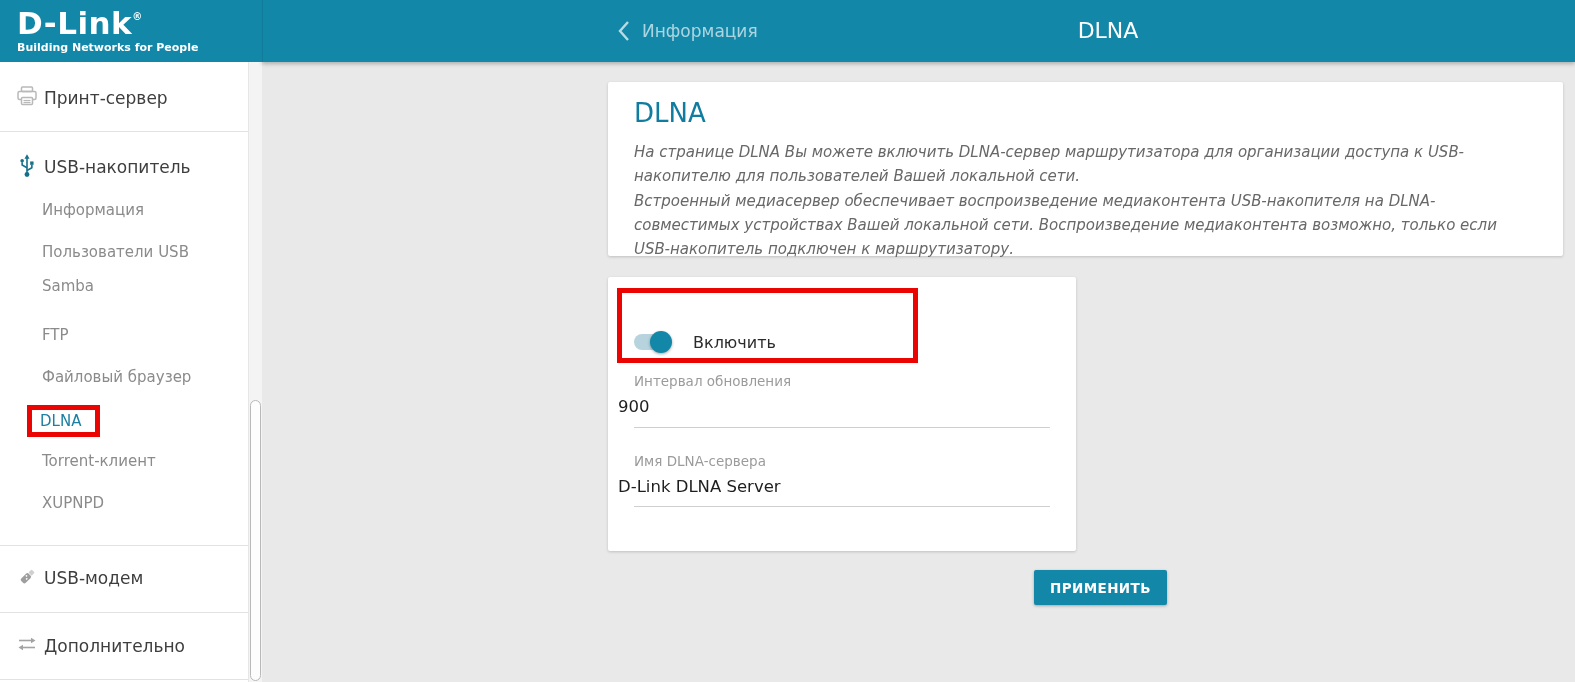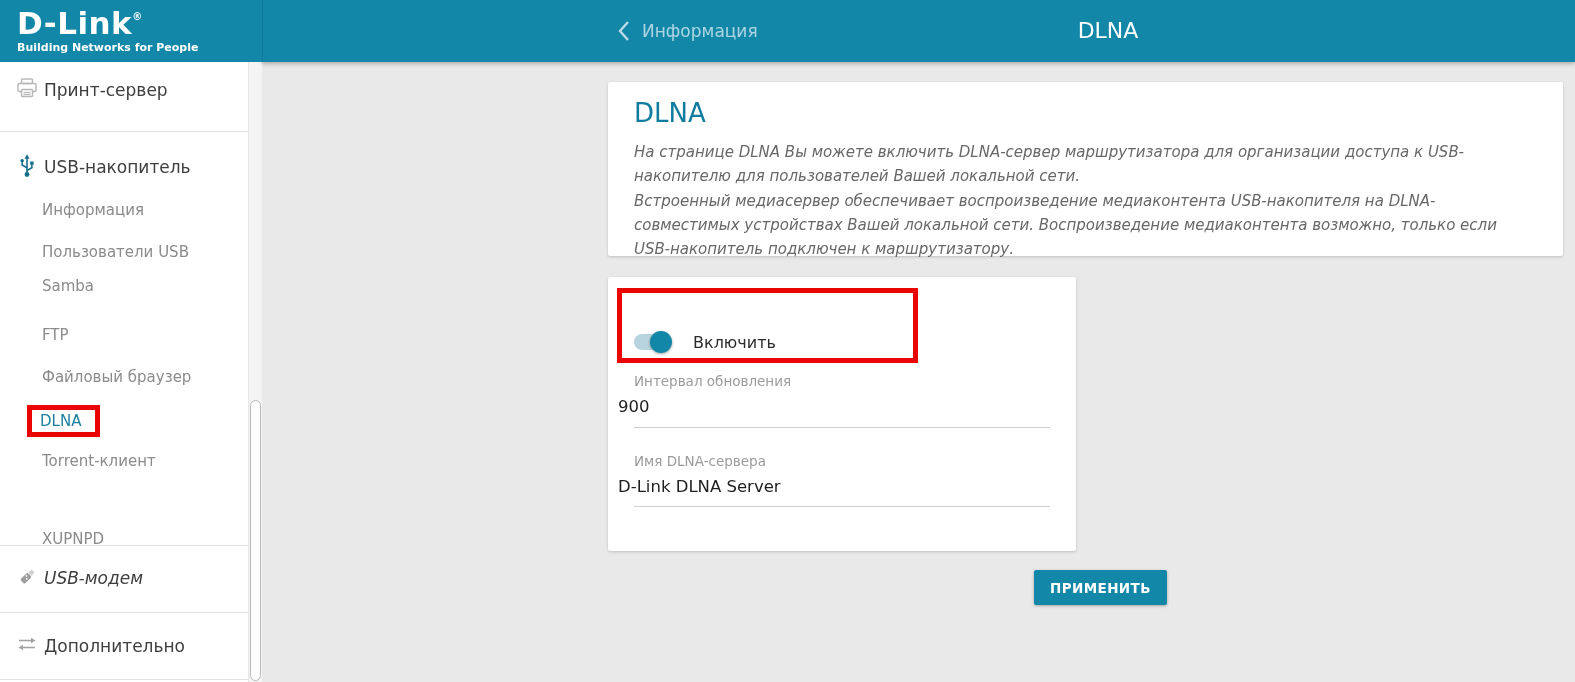--- a/index.html
+++ b/index.html
@@ -92,21 +92,21 @@
       <svg width="13" height="22" viewBox="0 0 13 22">
         <polyline points="11,2 3,11 11,20" fill="none" stroke="rgba(255,255,255,0.7)" stroke-width="2.4"></polyline>
       </svg>
       <span>Информация</span>
     </div>
     <div class="topbar-title">DLNA</div>
   </div>
 
   <div class="sidebar">
 
-    <div class="side-item side-header" style="top:16px;padding-left:30px;">
+    <div class="side-item side-header" style="top:24px;padding-left:30px;">
       <span class="ico">
         <svg width="22" height="21" viewBox="0 0 22 21">
           <rect x="5.5" y="1" width="11" height="4.5" rx="1" fill="none" stroke="#b9b9b9" stroke-width="1.5"></rect>
           <rect x="2" y="5.5" width="18" height="8" rx="1.5" fill="none" stroke="#b9b9b9" stroke-width="1.5"></rect>
           <rect x="5.5" y="11.5" width="11" height="7" rx="1" fill="#fff" stroke="#b9b9b9" stroke-width="1.5"></rect>
           <line x1="7.5" y1="14.5" x2="14.5" y2="14.5" stroke="#b9b9b9" stroke-width="1.2"></line>
           <line x1="7.5" y1="16.5" x2="14.5" y2="16.5" stroke="#b9b9b9" stroke-width="1.2"></line>
         </svg>
       </span>
       <span class="lbl">Принт-сервер</span>
@@ -145,27 +145,27 @@
       <span class="lbl">Файловый браузер</span>
     </div>
 
     <div class="dlna-box">
       <span class="lbl">DLNA</span>
     </div>
 
     <div class="side-item side-sub" style="top:387px;">
       <span class="lbl">Torrent-клиент</span>
     </div>
-    <div class="side-item side-sub" style="top:429px;margin-top:36px;">
+    <div class="side-item side-sub" style="top:429px;">
       <span class="lbl">XUPNPD</span>
     </div>
 
     <div class="divider" style="top:483px;"></div>
 
-    <div class="side-item side-header" style="top:504px;font-style:italic;">
+    <div class="side-item side-header" style="top:504px;">
       <span class="ico">
         <svg width="23" height="23" viewBox="0 0 24 24">
           <g transform="rotate(45 12 12)">
             <rect x="8.8" y="9" width="6.6" height="11" rx="2" fill="#9e9e9e"></rect>
             <rect x="9.8" y="3.8" width="4.6" height="4.6" rx="0.8" fill="#cfcfcf"></rect>
             <circle cx="10.8" cy="12.3" r="0.9" fill="#fff"></circle>
             <circle cx="13.2" cy="14.4" r="0.9" fill="#fff"></circle>
           </g>
         </svg>
       </span>

